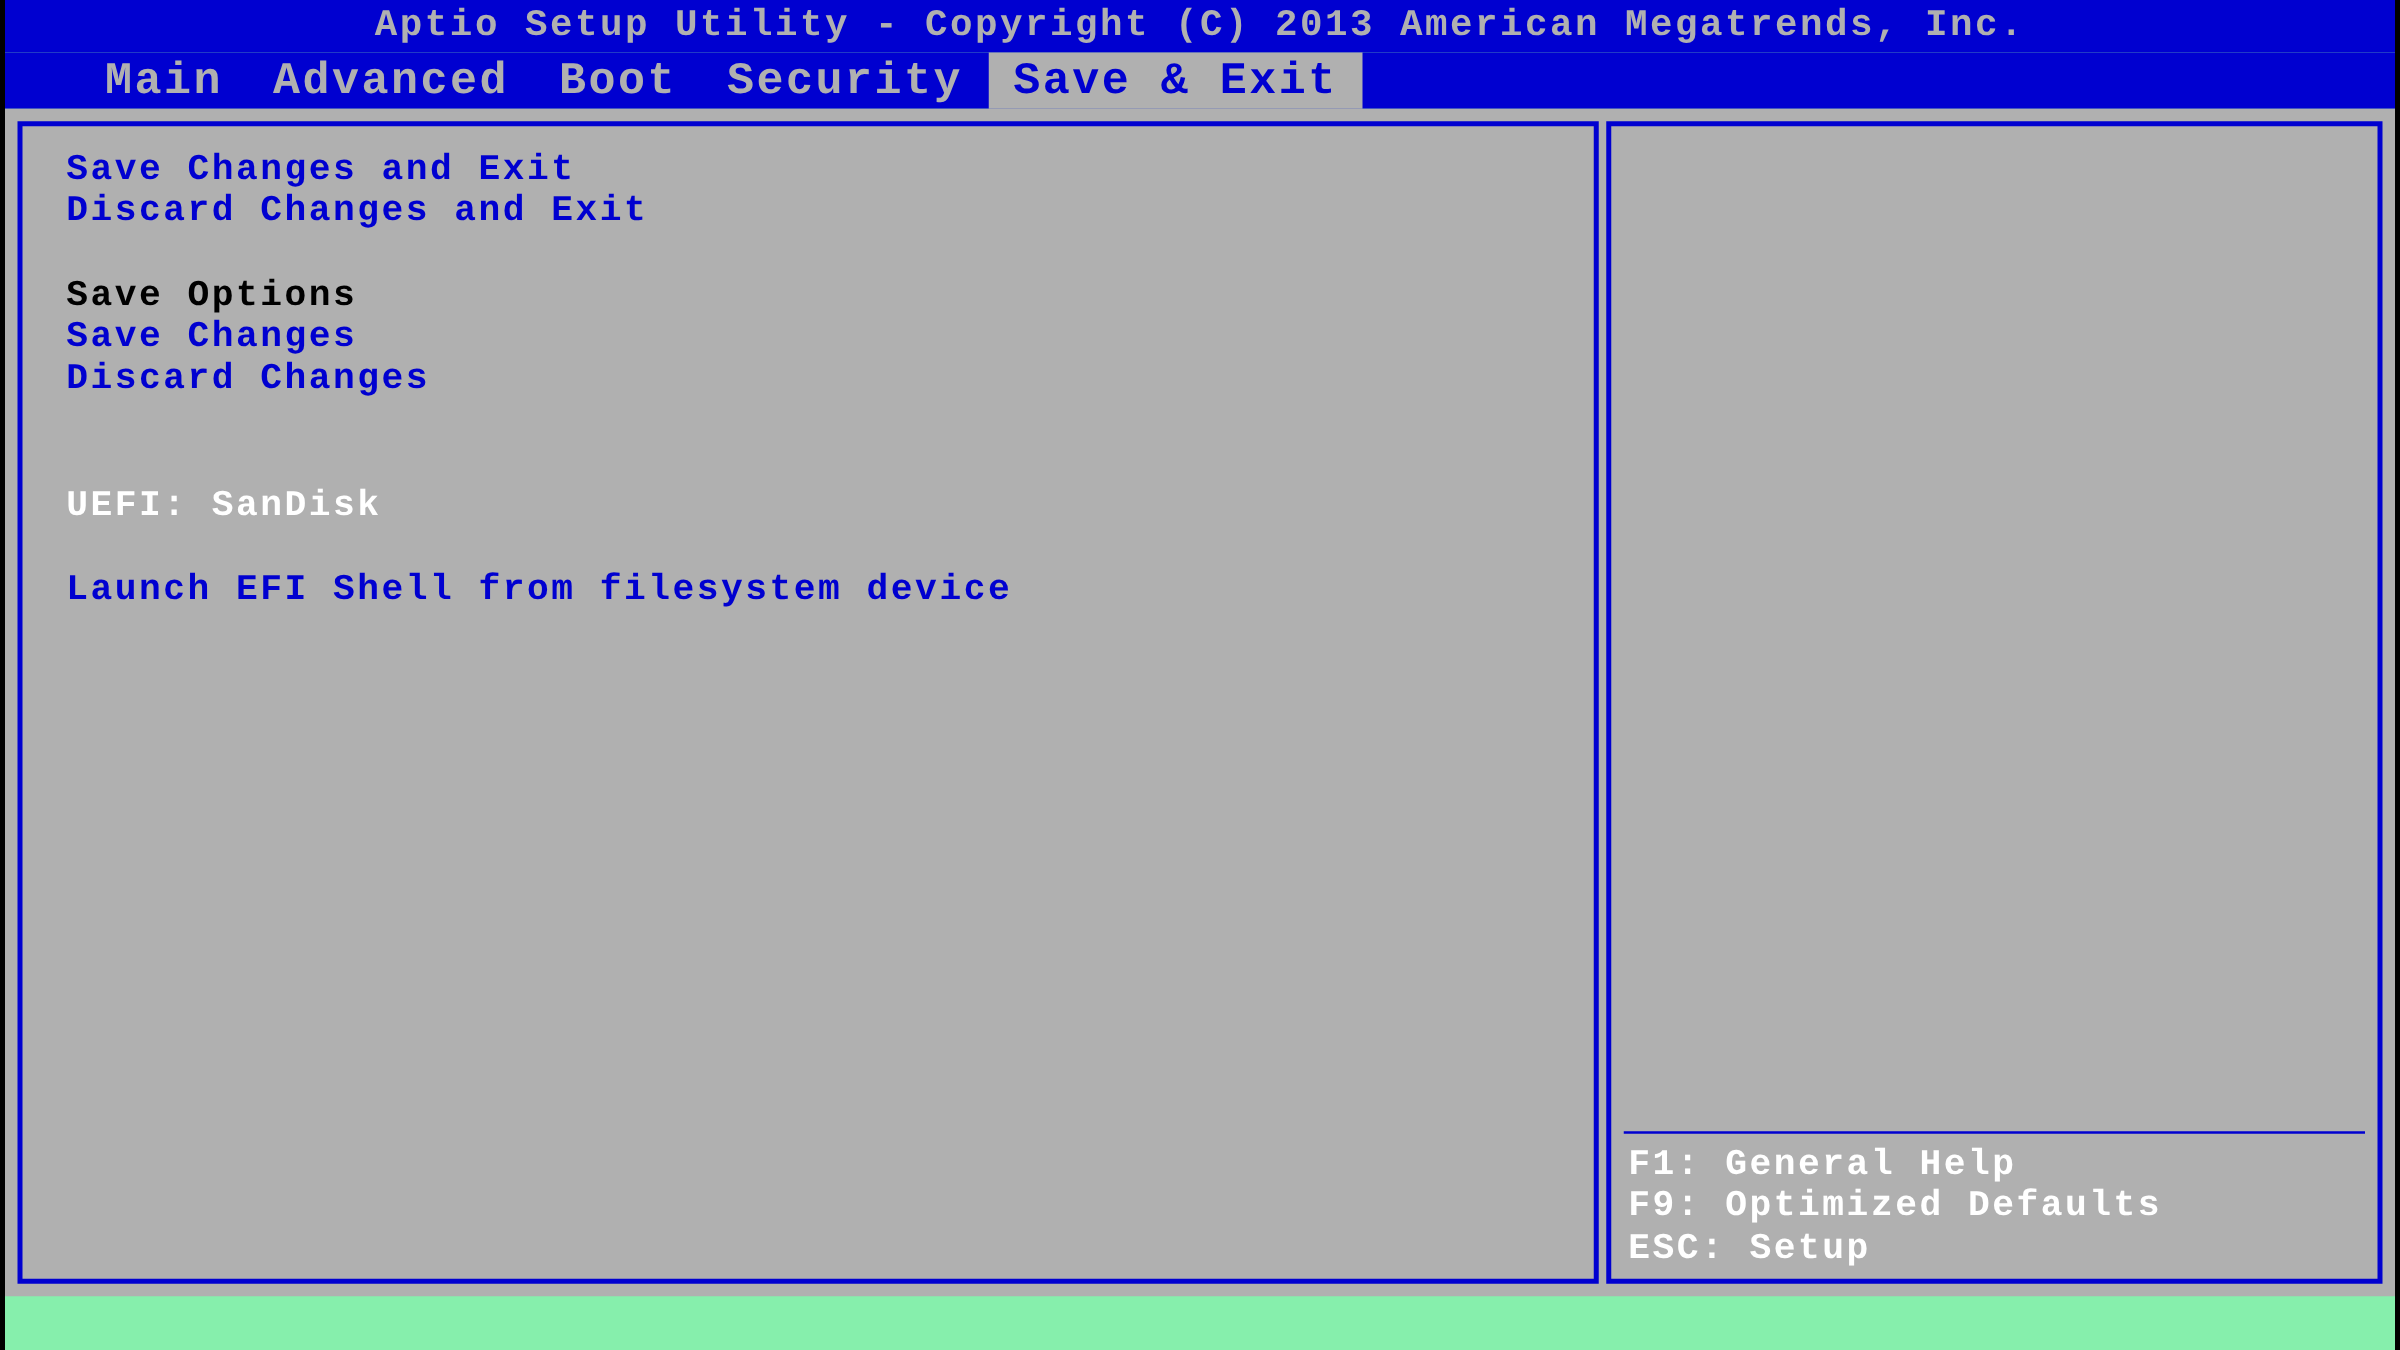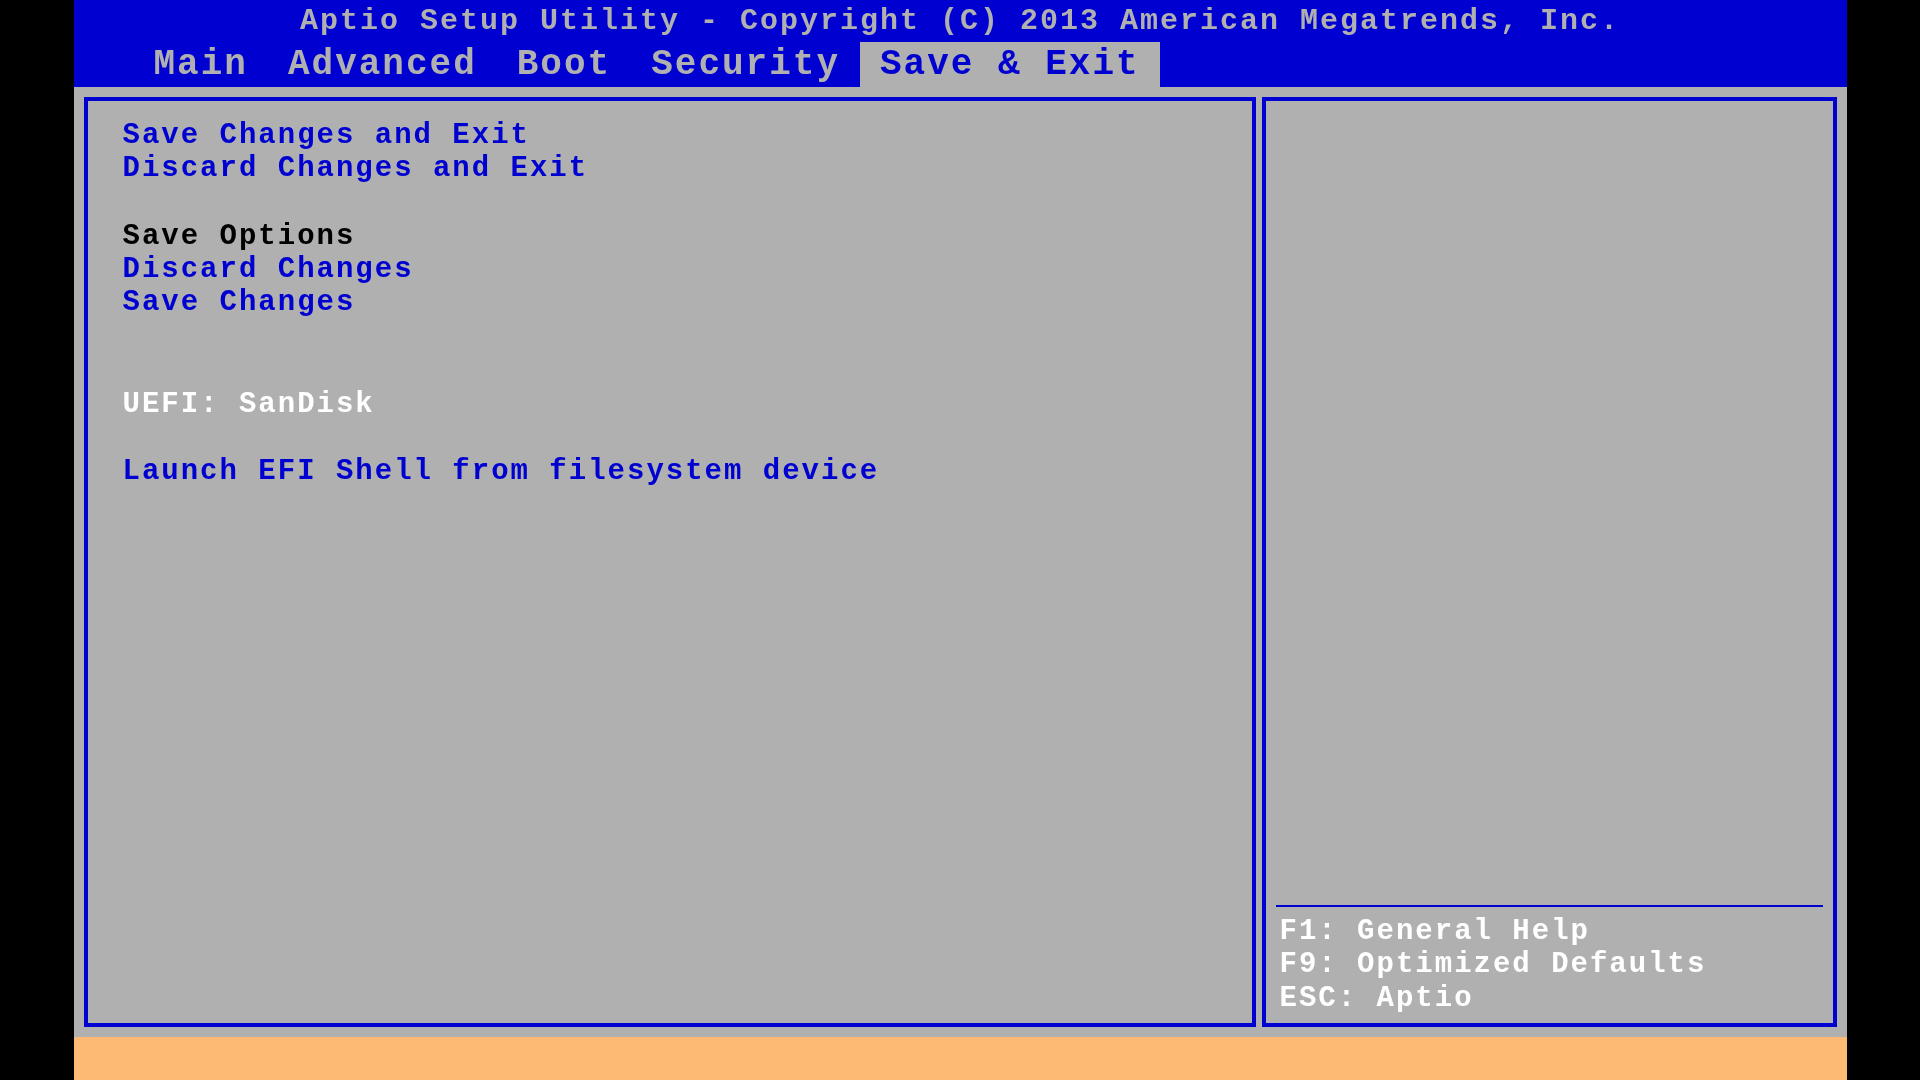--- a/index.html
+++ b/index.html
@@ -10,23 +10,23 @@
       font-family: 'Courier New', monospace;
       font-size: 29px;
       font-weight: bold;
       letter-spacing: 2px;
       overflow: hidden;
       display: flex;
       justify-content: center;
       align-items: center;
     }
     .screen {
-      width: 1773px;
+      width: 1912px;
       height: 1080px;
-      background: #fdba74;
+      background: #86efac;
       position: relative;
     }
     .header {
       background: #0000d0;
       color: #b0b0b0;
       text-align: center;
       padding: 4px 0;
       font-size: 30px;
     }
     .tabs {
@@ -116,31 +116,31 @@
     <div class="tab">Boot</div>
     <div class="tab">Security</div>
     <div class="tab active">Save &amp; Exit</div>
   </div>
   <div class="body-area">
     <div class="main-panel">
       <div class="menu-item">Save Changes and Exit</div>
       <div class="menu-item">Discard Changes and Exit</div>
       <div class="blank-line"></div>
       <div class="section-header">Save Options</div>
+      <div class="menu-item">Save Changes</div>
       <div class="menu-item">Discard Changes</div>
-      <div class="menu-item">Save Changes</div>
       <div class="blank-line"></div>
       <div class="blank-line"></div>
       <div class="selected-item">UEFI: SanDisk</div>
       <div class="blank-line"></div>
       <div class="menu-item">Launch EFI Shell from filesystem device</div>
     </div>
     <div class="side-panel">
       <div class="side-top"></div>
       <div class="side-divider"></div>
       <div class="side-bottom">
         <div class="help-line">F1: General Help</div>
         <div class="help-line">F9: Optimized Defaults</div>
-        <div class="help-line">ESC: Aptio</div>
+        <div class="help-line">ESC: Setup</div>
       </div>
     </div>
   </div>
 </div>
 
 </body></html>

